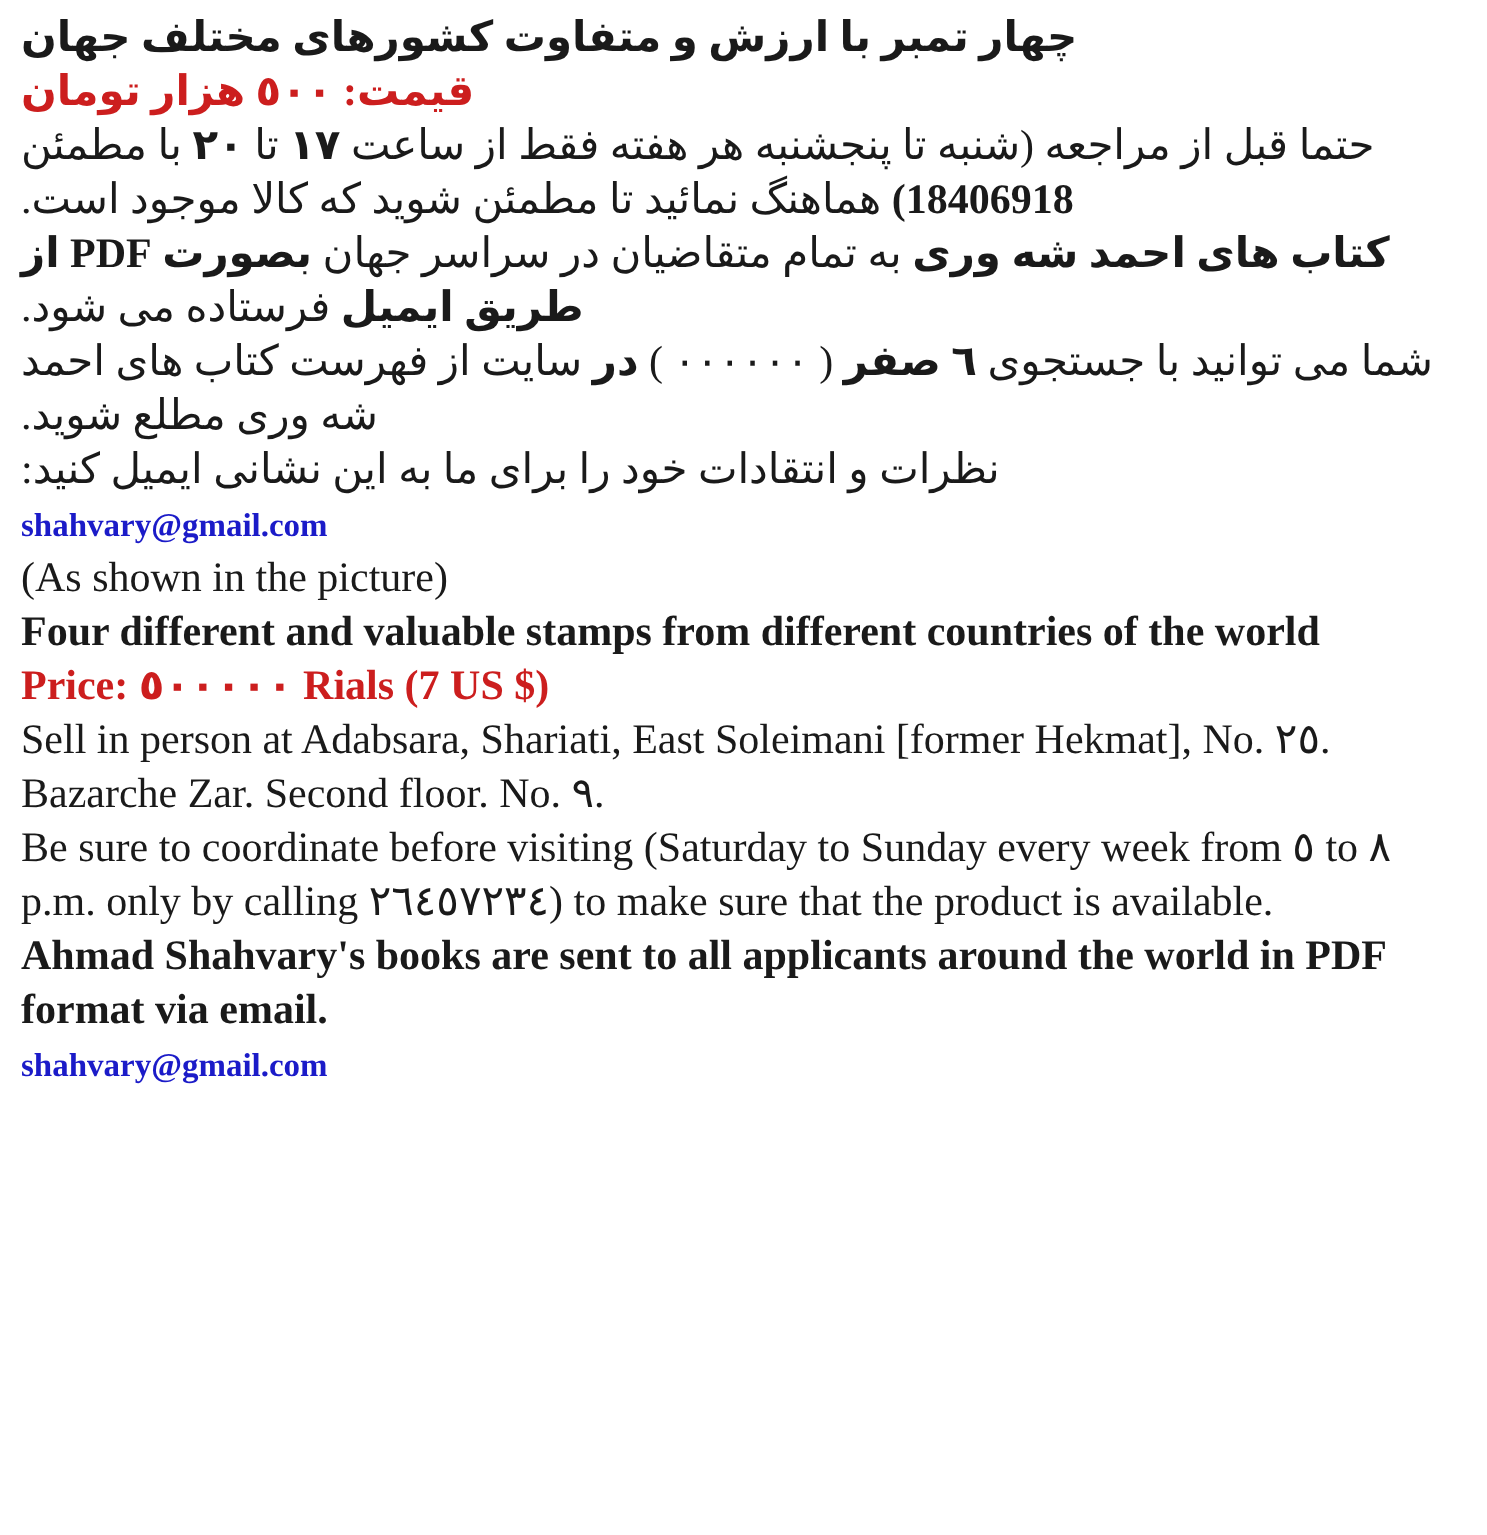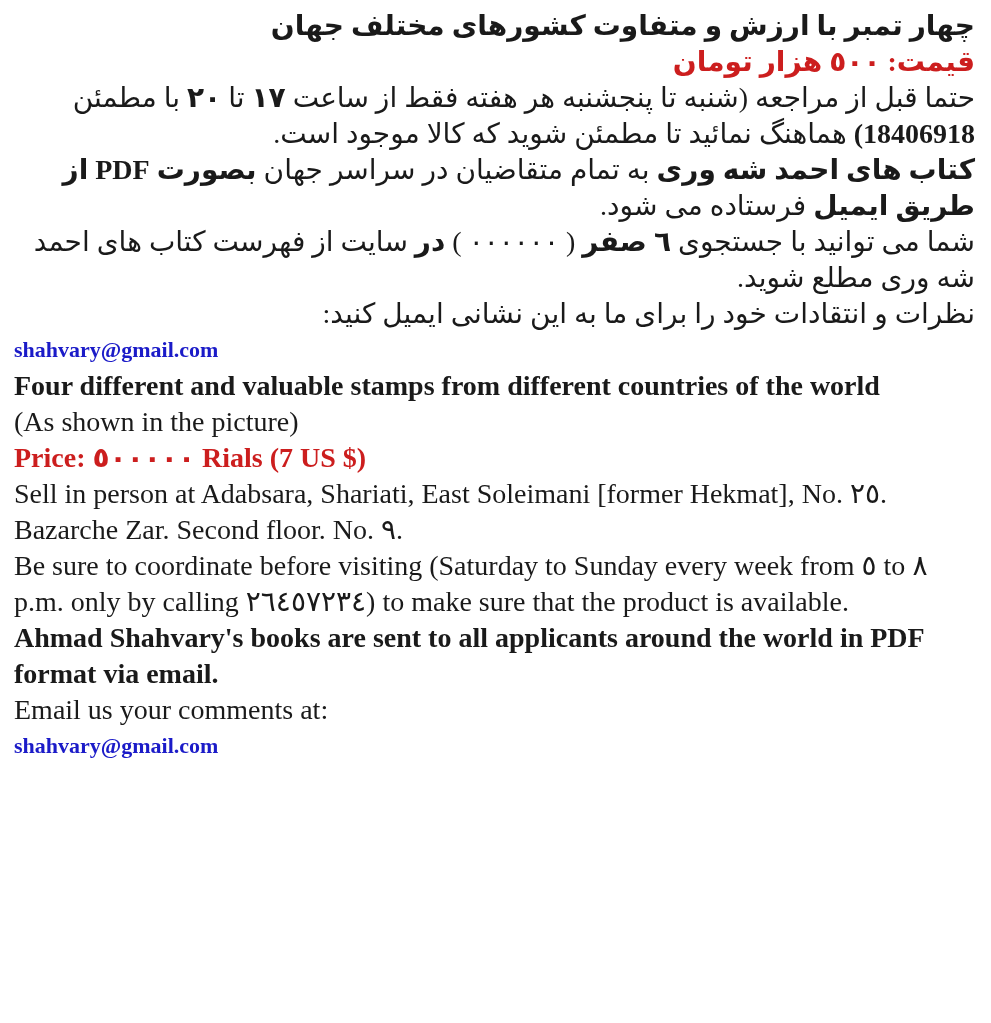--- a/index.html
+++ b/index.html
@@ -22,21 +22,21 @@
   .doc {
     padding: 8px 16px 0 14px;
     font-family: "Liberation Serif", "DejaVu Sans", serif;
     font-size: 28px;
     line-height: 36px;
     color: var(--text-color);
   }
   p { margin: 0; }
   .rtl {
     direction: rtl;
-    text-align: right;
+    text-align: left;
     unicode-bidi: embed;
   }
   .ltr {
     direction: ltr;
     text-align: left;
   }
   .bold { font-weight: bold; }
   .red { color: var(--red); }
   .email {
     display: block;
@@ -62,30 +62,29 @@
   <p class="rtl"><span>حتما قبل از مراجعه (شنبه تا پنجشنبه هر هفته فقط از ساعت </span><span class="bold">١٧</span><span> تا </span><span class="bold">٢٠</span><span> با مطمئن </span><span class="bold">18406918)</span><span> هماهنگ نمائید تا مطمئن شوید که کالا موجود است.</span></p>
 
   <p class="rtl"><span class="bold">کتاب های احمد شه وری</span><span> به تمام متقاضیان در سراسر جهان </span><span class="bold">بصورت PDF </span><span class="bold"> از طریق ایمیل</span><span> فرستاده می شود.</span></p>
 
   <p class="rtl"><span>شما می توانید با جستجوی </span><span class="bold">٦ صفر</span><span> ( ٠٠٠٠٠٠ ) </span><span class="bold">در</span><span> سایت از فهرست کتاب های احمد شه وری مطلع شوید.</span></p>
 
   <p class="rtl">نظرات و انتقادات خود را برای ما به این نشانی ایمیل کنید:</p>
 
   <a class="email ltr">shahvary@gmail.com</a>
 
+  <p class="ltr">(As shown in the picture)</p>
+
   <p class="ltr bold">Four different and valuable stamps from different countries of the world</p>
-
-  <p class="ltr">(As shown in the picture)</p>
 
   <p class="ltr bold red">Price: ٥٠٠٠٠٠ Rials (7 US $)</p>
 
   <p class="ltr">Sell in person at Adabsara, Shariati, East Soleimani [former Hekmat], No. ٢٥. Bazarche Zar. Second floor. No. ٩.</p>
 
   <p class="ltr">Be sure to coordinate before visiting (Saturday to Sunday every week from ٥ to ٨ p.m. only by calling ٢٦٤٥٧٢٣٤) to make sure that the product is available.</p>
 
   <p class="ltr bold">Ahmad Shahvary's books are sent to all applicants around the world in PDF format via email.</p>
 
 
-  <p class="ltr">Email us your comments at:</p>
 
   <a class="email ltr">shahvary@gmail.com</a>
 
 </div>
 
 </body></html>

